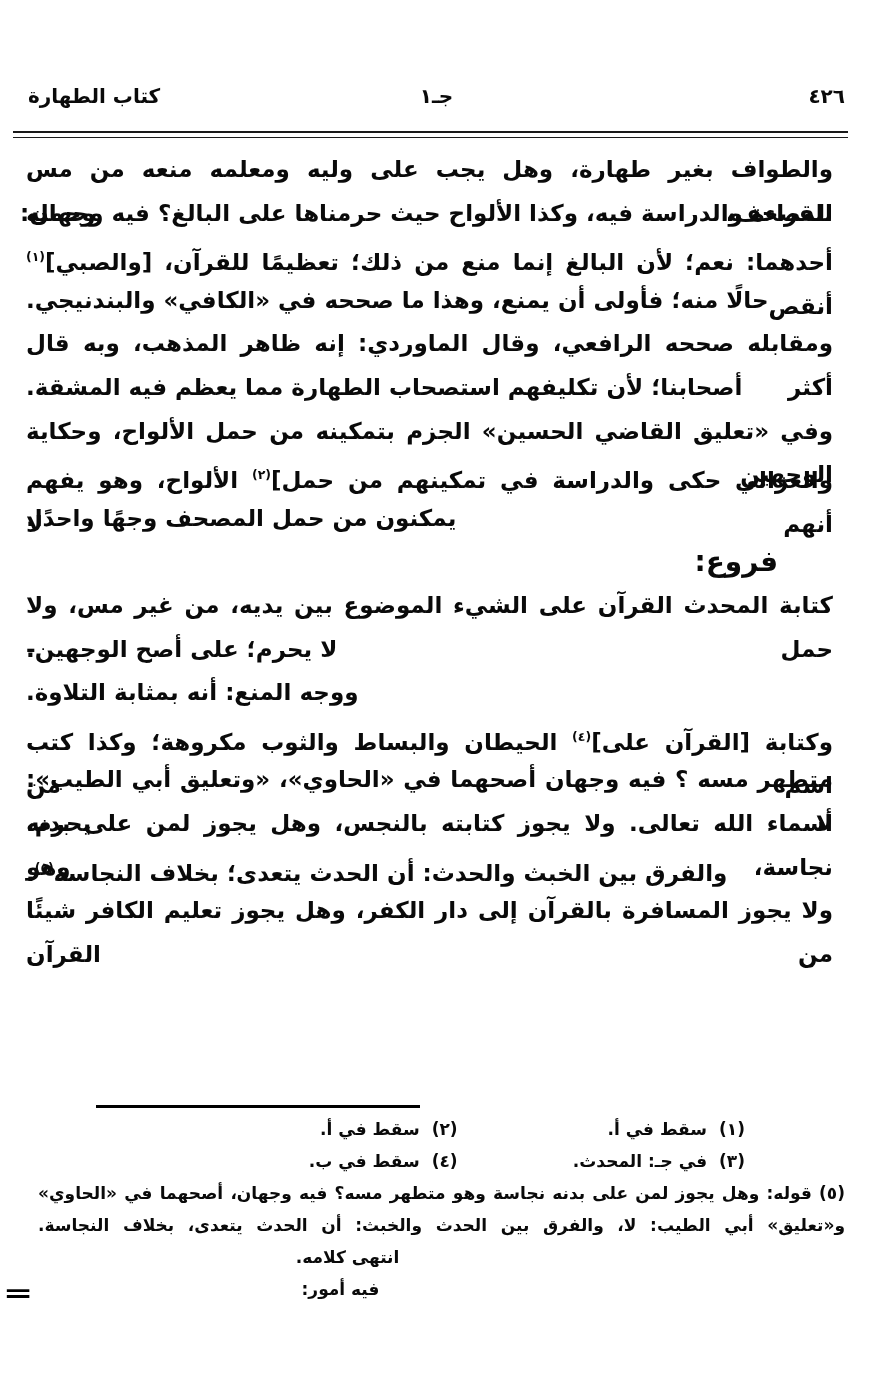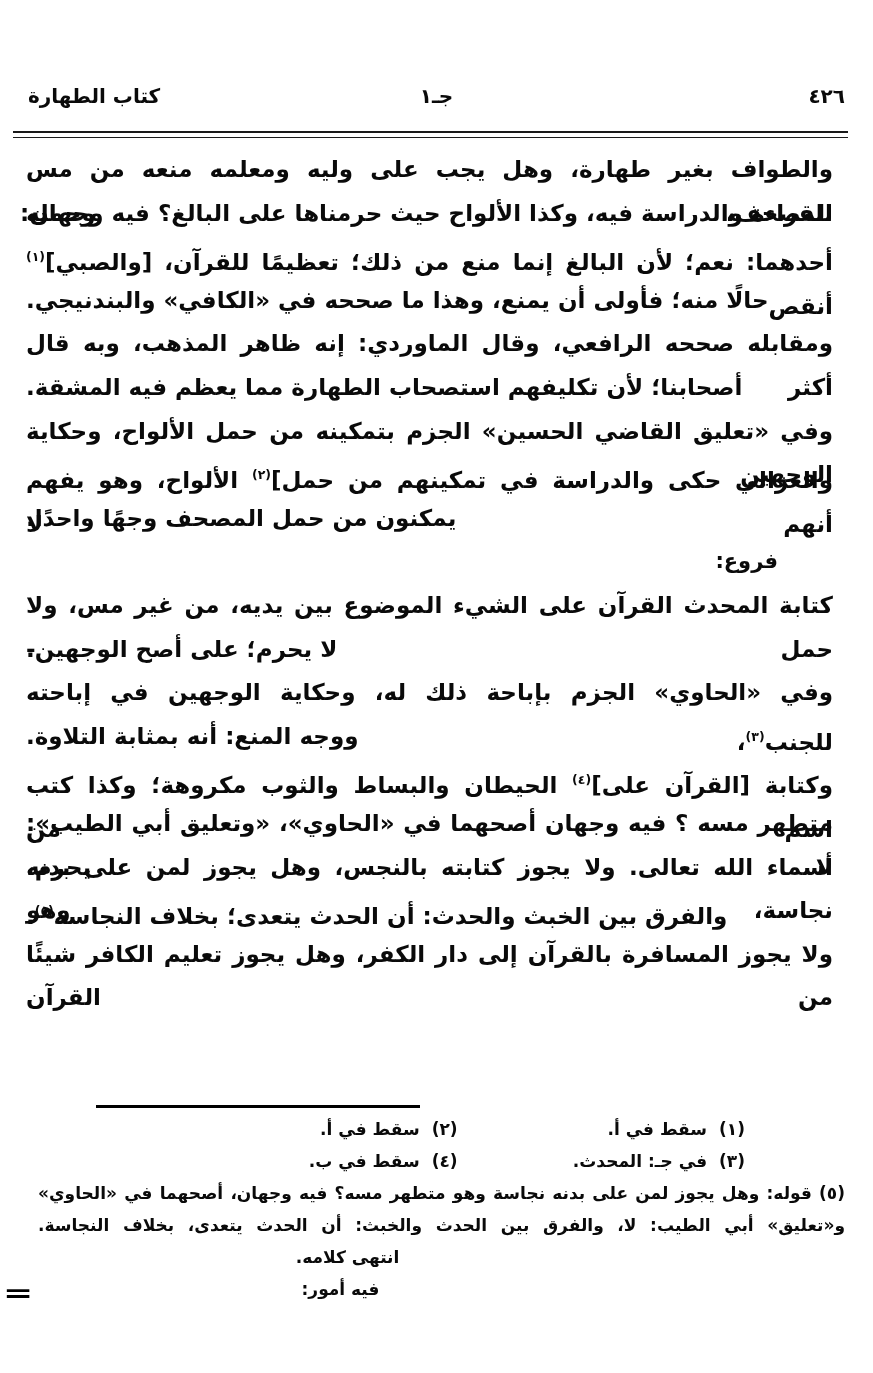--- a/index.html
+++ b/index.html
@@ -27,21 +27,21 @@
   }
   
   .body{
     position:absolute;top:148px;right:40px;width:807px;
     font-size:23px;font-weight:700;
   }
   .bline{height:43.6px;line-height:43.6px;white-space:nowrap;}
   .l-justify{text-align:justify;text-align-last:justify;white-space:normal;}
   .l-center{text-align:left;}
   .l-right{text-align:right;padding-right:14px;}
-  .l-heading{text-align:right;padding-right:55px;font-size:21px;}
+  .l-heading{text-align:right;padding-right:55px;font-size:28px;}
   .fnref{font-size:12.5px;vertical-align:9px;font-weight:700;}
   
   .fn-sep{
     position:absolute;top:1105px;left:96px;width:324px;
     border-top:3px solid #000;
   }
   
   .footnotes{
     position:absolute;top:1113px;right:28px;width:807px;
     font-size:17px;font-weight:700;
@@ -81,21 +81,20 @@
       <div class="bline l-justify"><span>أحدهما: نعم؛ لأن البالغ إنما منع من ذلك؛ تعظيمًا للقرآن، [والصبي]</span><span class="fnref">(١)</span><span> أنقص</span></div>
       <div class="bline l-center"><span>حالًا منه؛ فأولى أن يمنع، وهذا ما صححه في «الكافي» والبندنيجي.</span></div>
       <div class="bline l-justify"><span>ومقابله صححه الرافعي، وقال الماوردي: إنه ظاهر المذهب، وبه قال أكثر</span></div>
       <div class="bline l-center"><span>أصحابنا؛ لأن تكليفهم استصحاب الطهارة مما يعظم فيه المشقة.</span></div>
       <div class="bline l-justify"><span>وفي «تعليق القاضي الحسين» الجزم بتمكينه من حمل الألواح، وحكاية الوجهين</span></div>
       <div class="bline l-justify"><span>والغزالي حكى والدراسة في تمكينهم من حمل]</span><span class="fnref">(٢)</span><span> الألواح، وهو يفهم أنهم لا</span></div>
       <div class="bline l-center"><span>يمكنون من حمل المصحف وجهًا واحدًا.</span></div>
       <div class="bline l-heading"><span>فروع:</span></div>
       <div class="bline l-justify"><span>كتابة المحدث القرآن على الشيء الموضوع بين يديه، من غير مس، ولا حمل -</span></div>
       <div class="bline l-center"><span>لا يحرم؛ على أصح الوجهين.</span></div>
-      <div class="bline l-justify"><span>وفي «الحاوي» الجزم بإباحة ذلك له، وحكاية الوجهين في إباحته للجنب</span><span class="fnref">(٣)</span><span>،</span></div>
       <div class="bline l-center"><span>ووجه المنع: أنه بمثابة التلاوة.</span></div>
       <div class="bline l-justify"><span>وكتابة [القرآن على]</span><span class="fnref">(٤)</span><span> الحيطان والبساط والثوب مكروهة؛ وكذا كتب اسم من</span></div>
       <div class="bline l-justify"><span>متطهر مسه ؟ فيه وجهان أصحهما في «الحاوي»، «وتعليق أبي الطيب»: لا يحرم،</span></div>
       <div class="bline l-justify"><span>أسماء الله تعالى. ولا يجوز كتابته بالنجس، وهل يجوز لمن على بدنه نجاسة، وهو</span></div>
       <div class="bline l-center"><span>والفرق بين الخبث والحدث: أن الحدث يتعدى؛ بخلاف النجاسة</span><span class="fnref">(٥)</span><span>.</span></div>
       <div class="bline l-justify"><span>ولا يجوز المسافرة بالقرآن إلى دار الكفر، وهل يجوز تعليم الكافر شيئًا من القرآن</span></div>
     </div>
 
   <div class="fn-sep"></div>
 

